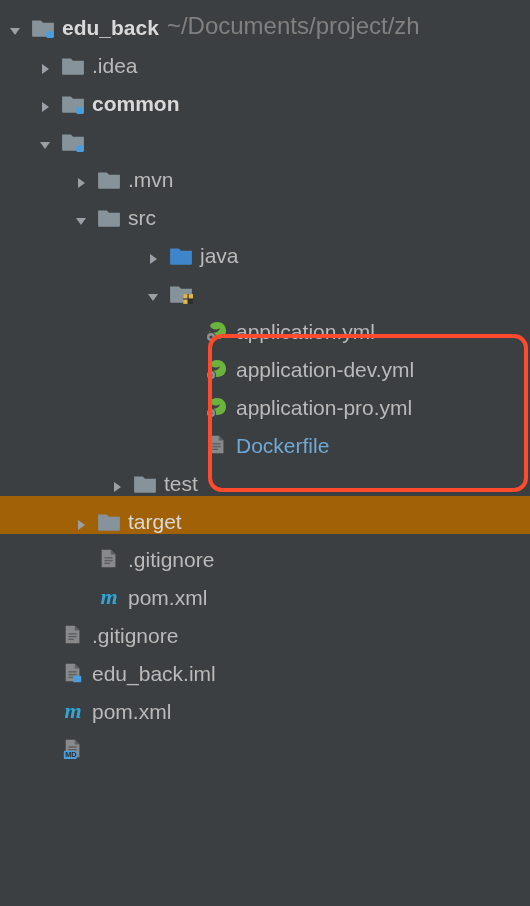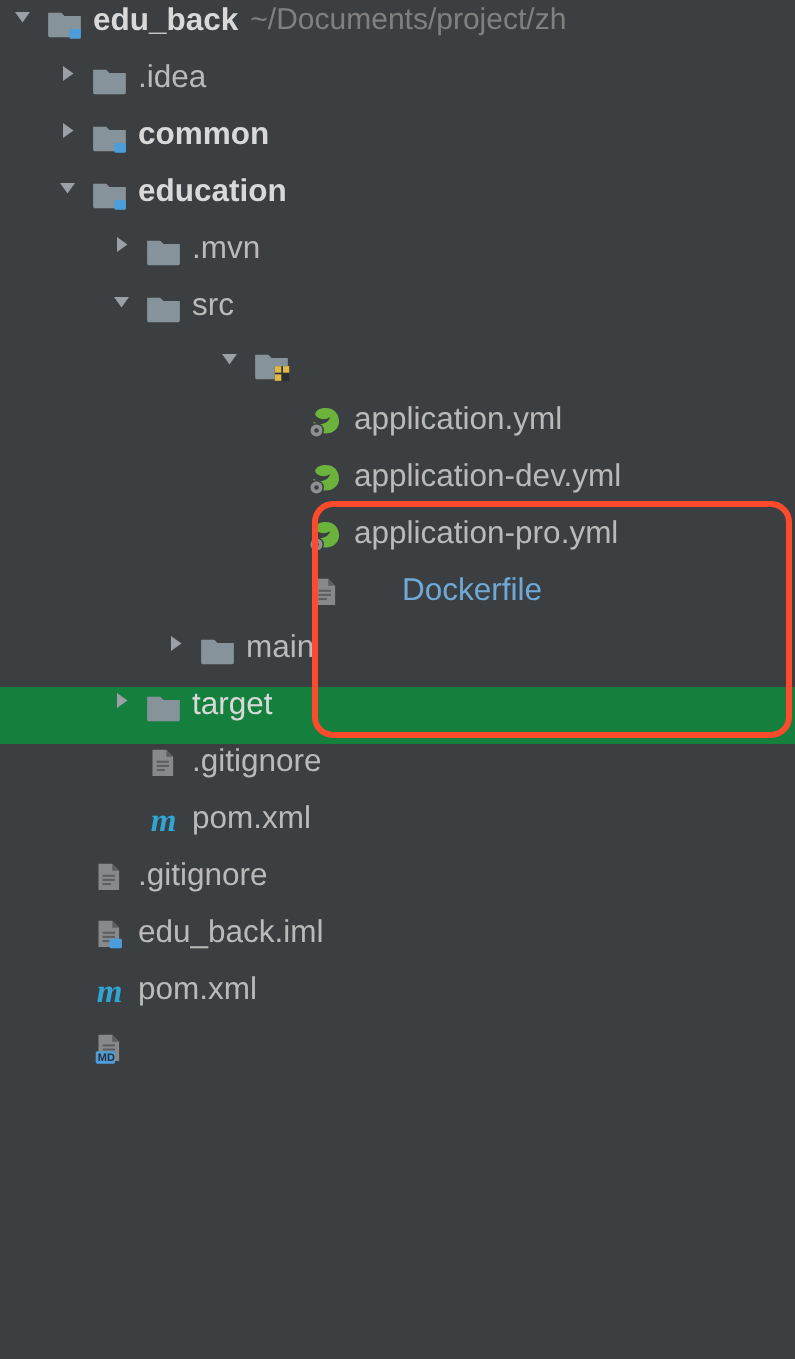--- a/index.html
+++ b/index.html
@@ -10,41 +10,41 @@
     color: #bababa;
     width: 530px;
     height: 906px;
     overflow: hidden;
     user-select: none;
     position: relative;
   }
   .tree { padding-top: 2px; }
   .row {
     display: flex;
-    align-items: flex-start;
+    align-items: flex-end;
     height: 38px;
     white-space: nowrap;
     position: relative;
   }
   .indent { display: inline-block; width: 36px; flex-shrink: 0; }
   .chevron {
     width: 18px; height: 18px;
     display: inline-flex; align-items: center; justify-content: center;
     margin-right: 6px;
     flex-shrink: 0;
   }
   .chevron svg { width: 14px; height: 14px; fill: #9aa0a6; }
   .chev-spacer { width: 24px; flex-shrink: 0; display:inline-block; }
   .ico { width: 26px; height: 26px; margin-right: 6px; display:inline-flex; align-items:center; justify-content:center; flex-shrink:0;}
   .label { white-space: nowrap; }
   .bold { font-weight: 700; color: #d9d9d9; }
-  .path { color: #808080; margin-left: 8px; font-size: 20px;} 
-  .row.target-row { background: #15803d; }
+  .path { color: #808080; margin-left: 8px; font-size: 24px;} 
+  .row.target-row { background: #a16207; }
   .row.target-row .label { color: #d9d9d9; }
-  .link-blue { color: #6ea9d7; margin-left: 32px; }
+  .link-blue { color: #6ea9d7; }
   
   .folder-body { fill: #87939a; }
   .folder-dot  { fill: #4b9edb; }
   
   .m-icon { font-family: Georgia,serif; font-style: italic; font-weight: 700; color:#2fa6d4; font-size:22px; width:26px; text-align:center;}
   .file-body-light { fill:#87898b; }
   .file-fold { fill:#5c5e5f; }
   .md-badge { fill:#4b9edb; }
   .md-badge-text { fill:#2b2d30; font-size:8px; font-weight:700; font-family:Arial; }
   
@@ -164,21 +164,20 @@
     <span class="chevron">
         <svg viewBox="0 0 14 14">
           <use href="#chev-down"></use>
         </svg>
       </span>
     <span class="ico">
         <svg viewBox="0 0 22 22" width="24" height="24">
           <use href="#folder"></use>
         </svg>
       </span>
-    <span class="label bold">education</span>
   </div>
 
   <div class="row">
     <span class="indent"></span>
       <span class="indent"></span>
     <span class="chevron">
         <svg viewBox="0 0 14 14">
           <use href="#chev-right"></use>
         </svg>
       </span>
@@ -200,20 +199,37 @@
       </span>
     <span class="ico folder-dark">
         <svg viewBox="0 0 22 22" width="24" height="24">
           <use href="#folder-plain"></use>
         </svg>
       </span>
     <span class="label">src</span>
   </div>
 
 
+  <div class="row">
+    <span class="indent"></span>
+      <span class="indent"></span>
+      <span class="indent"></span>
+      <span class="indent"></span>
+    <span class="chevron">
+        <svg viewBox="0 0 14 14">
+          <use href="#chev-right"></use>
+        </svg>
+      </span>
+    <span class="ico">
+        <svg viewBox="0 0 22 22" width="24" height="24" class="">
+          <path fill="#3e86c9" d="M1 5 h8 l2 2 h10 v12 a1 1 0 0 1 -1 1 h-18 a1 1 0 0 1 -1 -1 Z"></path>
+        </svg>
+      </span>
+    <span class="label">java</span>
+  </div>
 
   <div class="row">
     <span class="indent"></span>
       <span class="indent"></span>
       <span class="indent"></span>
       <span class="indent"></span>
     <span class="chevron">
         <svg viewBox="0 0 14 14">
           <use href="#chev-down"></use>
         </svg>
@@ -292,21 +308,21 @@
     <span class="chevron">
         <svg viewBox="0 0 14 14">
           <use href="#chev-right"></use>
         </svg>
       </span>
     <span class="ico folder-dark">
         <svg viewBox="0 0 22 22" width="24" height="24">
           <use href="#folder-plain"></use>
         </svg>
       </span>
-    <span class="label">main</span>
+    <span class="label">test</span>
   </div>
 
   <div class="row target-row">
     <span class="indent"></span>
       <span class="indent"></span>
     <span class="chevron">
         <svg viewBox="0 0 14 14">
           <use href="#chev-right"></use>
         </svg>
       </span>

